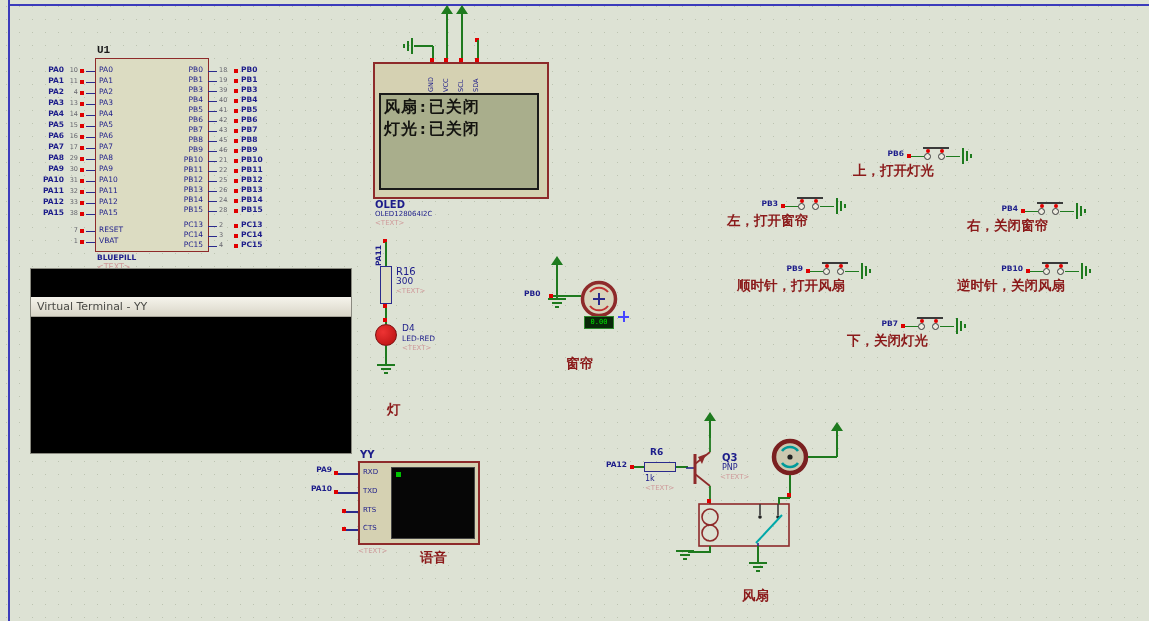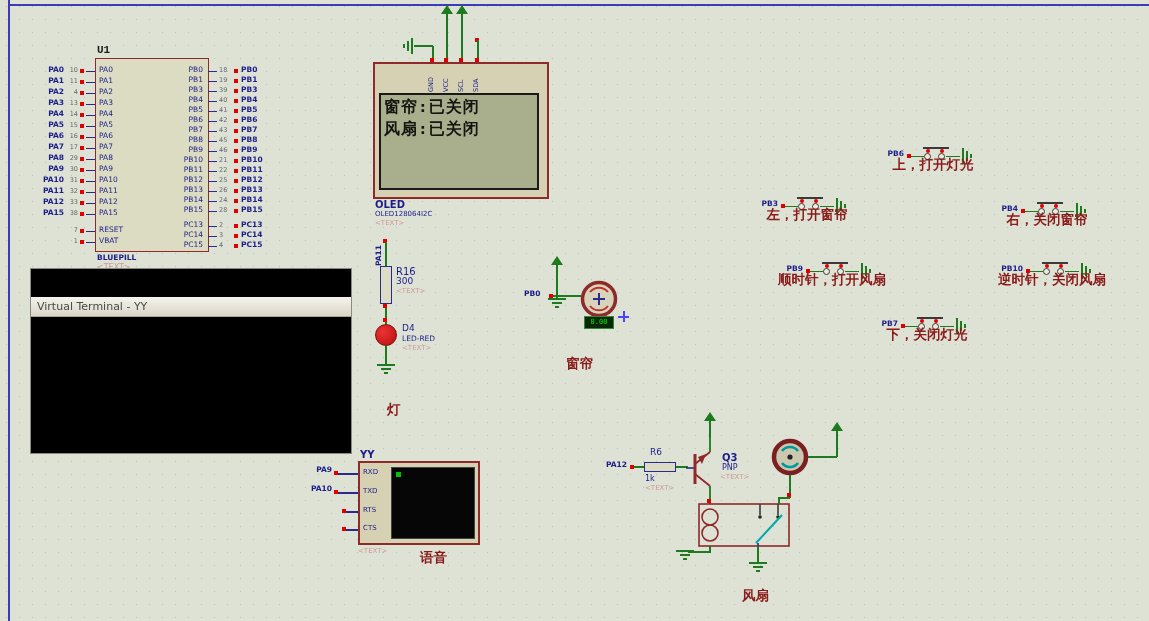--- a/index.html
+++ b/index.html
@@ -68,21 +68,21 @@
   .btnc .sq{left:29px;top:8px;}
   .btnc .w1{position:absolute;left:33px;top:9.5px;width:13px;height:1.6px;background:#1e7a1e;}
   .bc{position:absolute;width:5px;height:5px;border:1.5px solid #3a3a3a;border-radius:50%;background:#eceadf;}
   .btnc .c1{left:46px;top:6.5px;}
   .btnc .c2{left:60px;top:6.5px;}
   .btnc .bar{position:absolute;left:45px;top:1px;width:26px;height:1.6px;background:#3a3a3a;}
   .btnc .d1{left:47.5px;top:2.5px;}
   .btnc .d2{left:61.5px;top:2.5px;}
   .btnc .w2{position:absolute;left:68px;top:9.5px;width:14px;height:1.6px;background:#1e7a1e;}
   .btnc .gr{left:84px;top:2px;}
-  .btnc .lbl{position:absolute;left:-25px;top:11px;width:160px;text-align:center;}
+  .btnc .lbl{position:absolute;left:-25px;top:17px;width:160px;text-align:left;}
   .btnc .lblwide{left:-40px;width:190px;}
   
   .res{position:absolute;background:#dcdcc2;border:1.5px solid #2a2a8c;box-sizing:border-box;}
   
   .led{position:absolute;left:375px;top:324px;width:22px;height:22px;border-radius:50%;
     background:radial-gradient(circle at 35% 35%,#e33,#b40f0f);border:1.5px solid #7a1010;box-sizing:border-box;}
   
   .yy-body{position:absolute;left:358px;top:461px;width:122px;height:84px;background:#d5d1b2;border:2px solid #8e2a2a;box-sizing:border-box;}
   .yy-screen{position:absolute;left:391px;top:467px;width:84px;height:72px;background:#060606;border:1px solid #444;box-sizing:border-box;}
   .meter{position:absolute;left:584px;top:316px;width:28px;height:11px;background:#082808;border:1px solid #2d8a2d;
@@ -291,22 +291,22 @@
   <div class="sq" style="left:459px;top:58px;"></div>
   <div class="sq" style="left:475px;top:58px;"></div>
 
   <div class="oled-body"></div>
   <div class="vtext" style="left:427px;top:66px;height:26px;">GND</div>
   <div class="vtext" style="left:442px;top:66px;height:26px;">VCC</div>
   <div class="vtext" style="left:457px;top:66px;height:26px;">SCL</div>
   <div class="vtext" style="left:472px;top:66px;height:26px;">SDA</div>
 
   <div class="oled-screen">
-    <div>窗帘:已关闭</div>
     <div>风扇:已关闭</div>
+    <div>灯光:已关闭</div>
   </div>
   <div class="t navy bold" style="left:375px;top:199px;font-size:10px;">OLED</div>
   <div class="t navy" style="left:375px;top:211px;font-size:7px;">OLED128064I2C</div>
   <div class="t pink" style="left:375px;top:220px;font-size:7px;">&lt;TEXT&gt;</div>
 
   <div id="term">
     <div class="tbar">
       <span>Virtual Terminal - YY</span>
     </div>
   </div>
@@ -481,21 +481,21 @@
   <div class="sq" style="left:342px;top:527px;"></div>
   <div class="t pin-net" style="left:306px;top:466px;width:26px;text-align:right;">PA9</div>
   <div class="t pin-net" style="left:302px;top:485px;width:30px;text-align:right;">PA10</div>
   <div class="t pink" style="left:358px;top:548px;font-size:7px;">&lt;TEXT&gt;</div>
   <div class="t cn" style="left:420px;top:550px;">语音</div>
 
   <div class="t pin-net" style="left:606px;top:461px;">PA12</div>
   <div class="sq" style="left:630px;top:465px;"></div>
   <div class="wire wh" style="left:634px;top:466px;width:10px;"></div>
   <div class="res" style="left:644px;top:462px;width:32px;height:10px;"></div>
-  <div class="t navy" style="left:650px;top:448px;font-size:9px;">R6</div>
+  <div class="t navy" style="left:650px;top:448px;font-size:9px;font-weight:bold;">R6</div>
   <div class="t navy" style="left:645px;top:475px;font-size:8px;">1k</div>
   <div class="t pink" style="left:645px;top:485px;font-size:7px;">&lt;TEXT&gt;</div>
   <div class="wire wh" style="left:676px;top:466px;width:12px;"></div>
 
   <svg style="position:absolute;left:686px;top:426px;" width="40" height="80">
     <line x1="0" y1="42" x2="9" y2="42" stroke="#2a2a8c" stroke-width="1.6"></line>
     <line x1="9" y1="28" x2="9" y2="58" stroke="#8e2a2a" stroke-width="3"></line>
     <line x1="9" y1="38" x2="24" y2="26" stroke="#8e2a2a" stroke-width="1.8"></line>
     <polygon points="12,31 20,28 16,38" fill="#8e2a2a"></polygon>
     <line x1="24" y1="26" x2="24" y2="12" stroke="#1e7a1e" stroke-width="1.8"></line>

